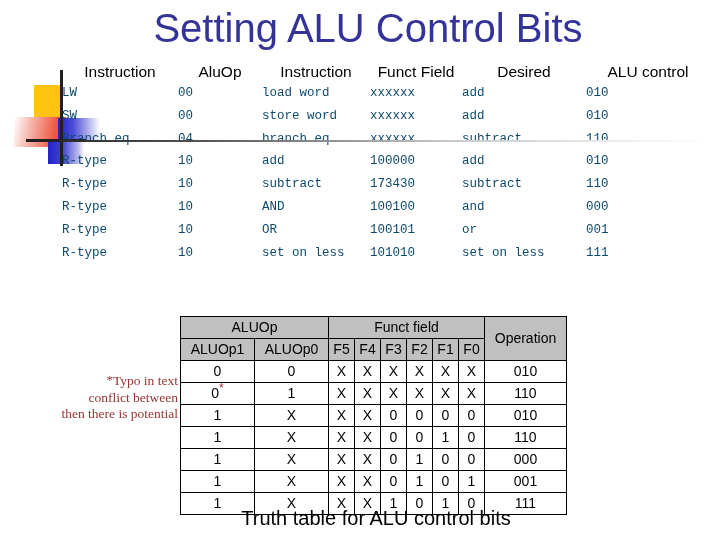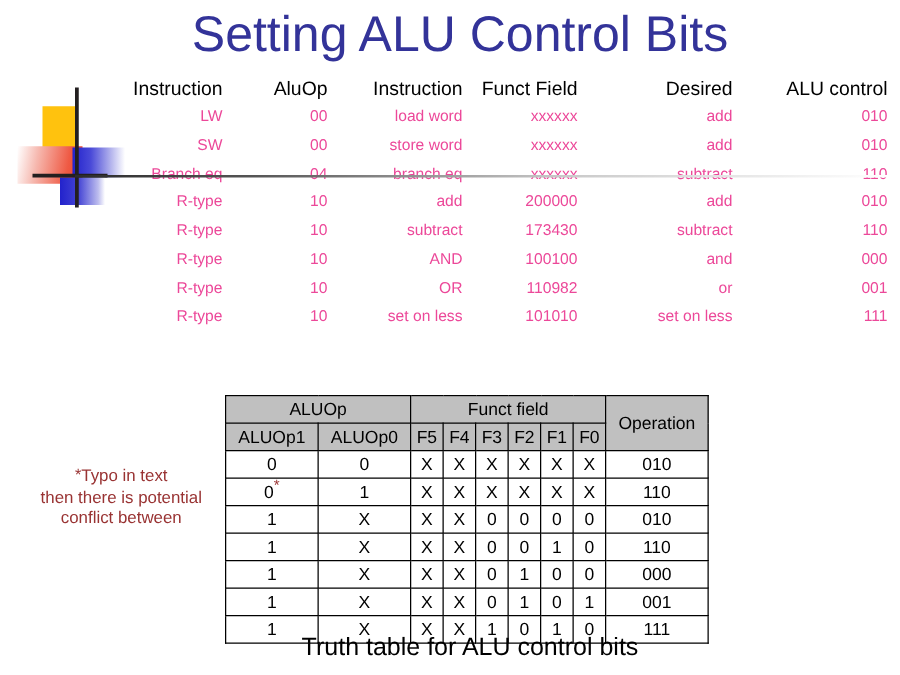--- a/index.html
+++ b/index.html
@@ -69,31 +69,31 @@
   #top-table table {
     border-collapse: collapse;
     width: 648px;
     table-layout: fixed;
   }
   #top-table th {
     font-family: "Liberation Sans", sans-serif;
     font-size: 15.5px;
     font-weight: 400;
     color: #000000;
-    text-align: right;
+    text-align: center;
     vertical-align: top;
     padding: 0;
     line-height: 20px;
     margin-top: 32px;
   }
   #top-table td {
-    font-family: Liberation Sans, sans-serif;
+    font-family: Liberation Mono, monospace;
     font-size: 12.5px;
-    color: #ec4899;
-    text-align: right;
+    color: #0c4a6e;
+    text-align: left;
     vertical-align: top;
     padding: 0;
     line-height: 22.8px;
     white-space: nowrap;
   }
   .c0 { width: 116px; }
   .c1 { width: 84px; }
   .c2 { width: 108px; }
   .c3 { width: 92px; }
   .c4 { width: 124px; }
@@ -108,25 +108,25 @@
     height: 2px;
     background: linear-gradient(90deg, #2b2b2b 0%, #555555 22%, #c9c9c9 60%, #ffffff 100%);
   }
 
   
   #note {
     position: absolute;
     left: 16px;
     top: 372px;
     width: 162px;
-    font-family: Liberation Sans, sans-serif;
+    font-family: Liberation Serif, serif;
     font-size: 13.5px;
     line-height: 16.6px;
     color: #993333;
-    text-align: center;
+    text-align: right;
   }
   #note .note-line { display: block; white-space: nowrap; }
   #note .note-star { font-size: 13px; vertical-align: 1px; }
 
   
   #truth-table {
     position: absolute;
     left: 180px;
     top: 316px;
   }
@@ -229,21 +229,21 @@
             <td>04</td>
             <td>branch eq</td>
             <td>xxxxxx</td>
             <td>subtract</td>
             <td>110</td>
           </tr>
           <tr>
             <td>R-type</td>
             <td>10</td>
             <td>add</td>
-            <td>200000</td>
+            <td>100000</td>
             <td>add</td>
             <td>010</td>
           </tr>
           <tr>
             <td>R-type</td>
             <td>10</td>
             <td>subtract</td>
             <td>173430</td>
             <td>subtract</td>
             <td>110</td>
@@ -253,42 +253,42 @@
             <td>10</td>
             <td>AND</td>
             <td>100100</td>
             <td>and</td>
             <td>000</td>
           </tr>
           <tr>
             <td>R-type</td>
             <td>10</td>
             <td>OR</td>
-            <td>110982</td>
+            <td>100101</td>
             <td>or</td>
             <td>001</td>
           </tr>
           <tr>
             <td>R-type</td>
             <td>10</td>
             <td>set on less</td>
             <td>101010</td>
             <td>set on less</td>
             <td>111</td>
           </tr>
         </tbody>
     </table>
   </div>
 
   <div id="row-rule"></div>
 
   <div id="note">
     <span class="note-line"><span class="note-star">*</span><span>Typo in text</span></span>
+    <span class="note-line">conflict between</span>
     <span class="note-line">then there is potential</span>
-    <span class="note-line">conflict between</span>
   </div>
 
   <div id="truth-table">
     <table>
       <colgroup>
         <col class="w-op">
           <col class="w-op">
         <col class="w-f">
           <col class="w-f">
           <col class="w-f">

